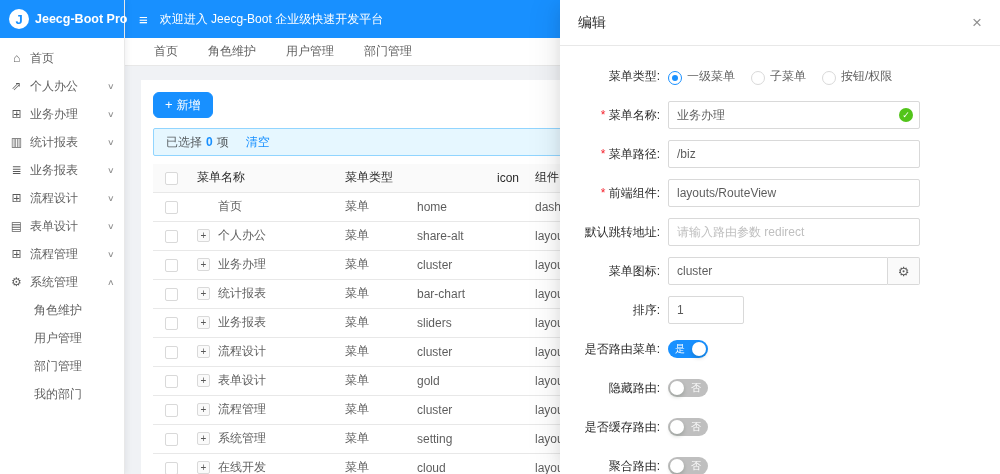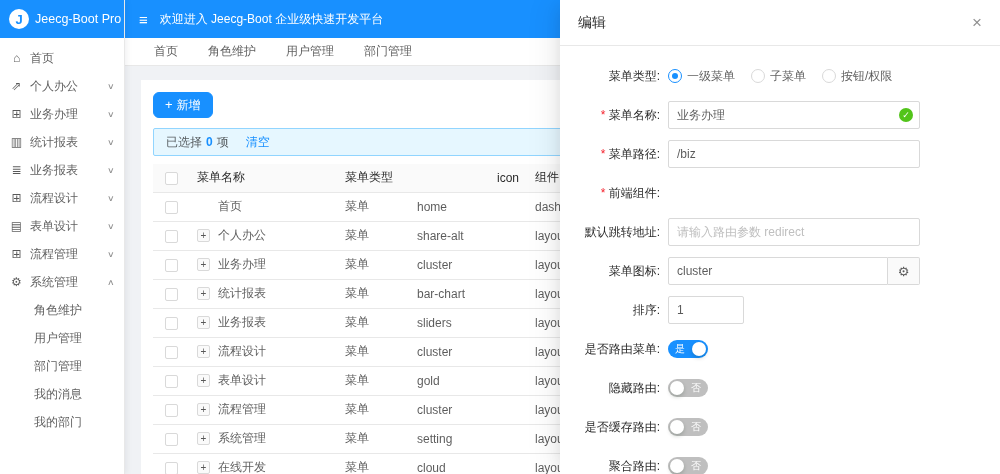--- a/index.html
+++ b/index.html
@@ -6,21 +6,21 @@
   html,body { width:1000px; height:474px; overflow:hidden;
     font-family:"Liberation Sans","DejaVu Sans",sans-serif; font-size:12px; color:rgba(0,0,0,.65); }
   .app { position:relative; width:1000px; height:474px; background:#f0f2f5; overflow:hidden; }
 
   
   .sidebar { position:absolute; left:0; top:0; width:125px; height:100%; background:#fff;
     border-right:1px solid #e8e8e8; box-shadow:2px 0 6px rgba(0,21,41,.06); z-index:5; }
   .logo { height:38px; background:#1890ff; display:flex; align-items:center; padding:0 9px; gap:6px; }
   .logo-badge { width:20px; height:20px; border-radius:50%; background:#fff; color:#1890ff;
     font-weight:bold; font-size:13px; display:flex; align-items:center; justify-content:center; flex:none; }
-  .logo-text { color:#fff; font-weight:normal; font-size:12.5px; white-space:nowrap; }
+  .logo-text { color:#fff; font-weight:bold; font-size:12.5px; white-space:nowrap; }
   .menu { padding-top:6px; }
   .menu-item { height:28px; display:flex; align-items:center; padding:0 10px; gap:7px; cursor:pointer; }
   .mi-icon { width:13px; text-align:center; font-size:12px; flex:none; }
   .mi-label { flex:1; white-space:nowrap; overflow:hidden; }
   .mi-chevron { font-size:8px; color:rgba(0,0,0,.45); visibility:hidden; transform:scale(1.3,1); }
   .mi-chevron::before { content:"∨"; }
   .mi-chevron.show { visibility:visible; }
   .mi-chevron.up::before { content:"∧"; }
   .sub-item { height:28px; display:flex; align-items:center; padding-left:34px; cursor:pointer; white-space:nowrap; }
 
@@ -86,21 +86,21 @@
   .check-circle { position:absolute; right:7px; width:14px; height:14px; border-radius:50%;
     background:#52c41a; color:#fff; font-size:9px; display:flex; align-items:center; justify-content:center; }
   .check-circle::before { content:"✓"; }
   .input-group .ant-input { border-radius:2px 0 0 2px; }
   .gear-addon { flex:none; width:32px; height:28px; border:1px solid #d9d9d9; border-left:none;
     border-radius:0 2px 2px 0; background:#fafafa; display:flex; align-items:center; justify-content:center;
     cursor:pointer; color:rgba(0,0,0,.65); font-size:13px; }
   .gear-addon::before { content:"⚙"; }
   .sort-input { width:76px; }
   .radio-group { display:flex; gap:16px; align-items:center; width:auto; }
-  .radio { display:inline-flex; align-items:center; gap:5px; cursor:pointer; white-space:nowrap; }
+  .radio { display:inline-flex; align-items:flex-end; gap:5px; cursor:pointer; white-space:nowrap; }
   .radio .dot { width:14px; height:14px; border-radius:50%; border:1px solid #d9d9d9; background:#fff; position:relative; flex:none; }
   .radio.checked .dot { border-color:#1890ff; }
   .radio.checked .dot::after { content:""; position:absolute; left:3px; top:3px; right:3px; bottom:3px;
     border-radius:50%; background:#1890ff; }
   .switch { position:relative; width:40px; height:18px; border-radius:9px; background:rgba(0,0,0,.25);
     cursor:pointer; flex:none; }
   .switch .knob { position:absolute; top:2px; left:2px; width:14px; height:14px; border-radius:50%;
     background:#fff; box-shadow:0 2px 4px rgba(0,35,11,.2); }
   .switch .s-text { position:absolute; top:0; right:7px; line-height:18px; font-size:10px; color:#fff; }
   .switch.on { background:#1890ff; }
@@ -180,23 +180,20 @@
         </div>
 
         <div class="sub-item">
           <span>用户管理</span>
         </div>
 
         <div class="sub-item">
           <span>部门管理</span>
         </div>
 
-        <div class="sub-item">
-          <span>我的消息</span>
-        </div>
 
         <div class="sub-item">
           <span>我的部门</span>
         </div>
 
       </div>
   </aside>
 
   <header class="topbar">
     <span class="collapse-icon"></span>
@@ -383,20 +380,23 @@
 
       <div class="form-row required">
         <span class="form-label">菜单路径:</span>
         <div class="form-control">
           <input class="ant-input" value="/biz" style="">
         </div>
       </div>
 
       <div class="form-row required">
         <span class="form-label">前端组件:</span>
+        <div class="form-control">
+          <input class="ant-input" value="layouts/RouteView" style="">
+        </div>
       </div>
 
       <div class="form-row">
         <span class="form-label">默认跳转地址:</span>
         <div class="form-control">
           <input class="ant-input" placeholder="请输入路由参数 redirect" style="">
         </div>
       </div>
 
       <div class="form-row">

